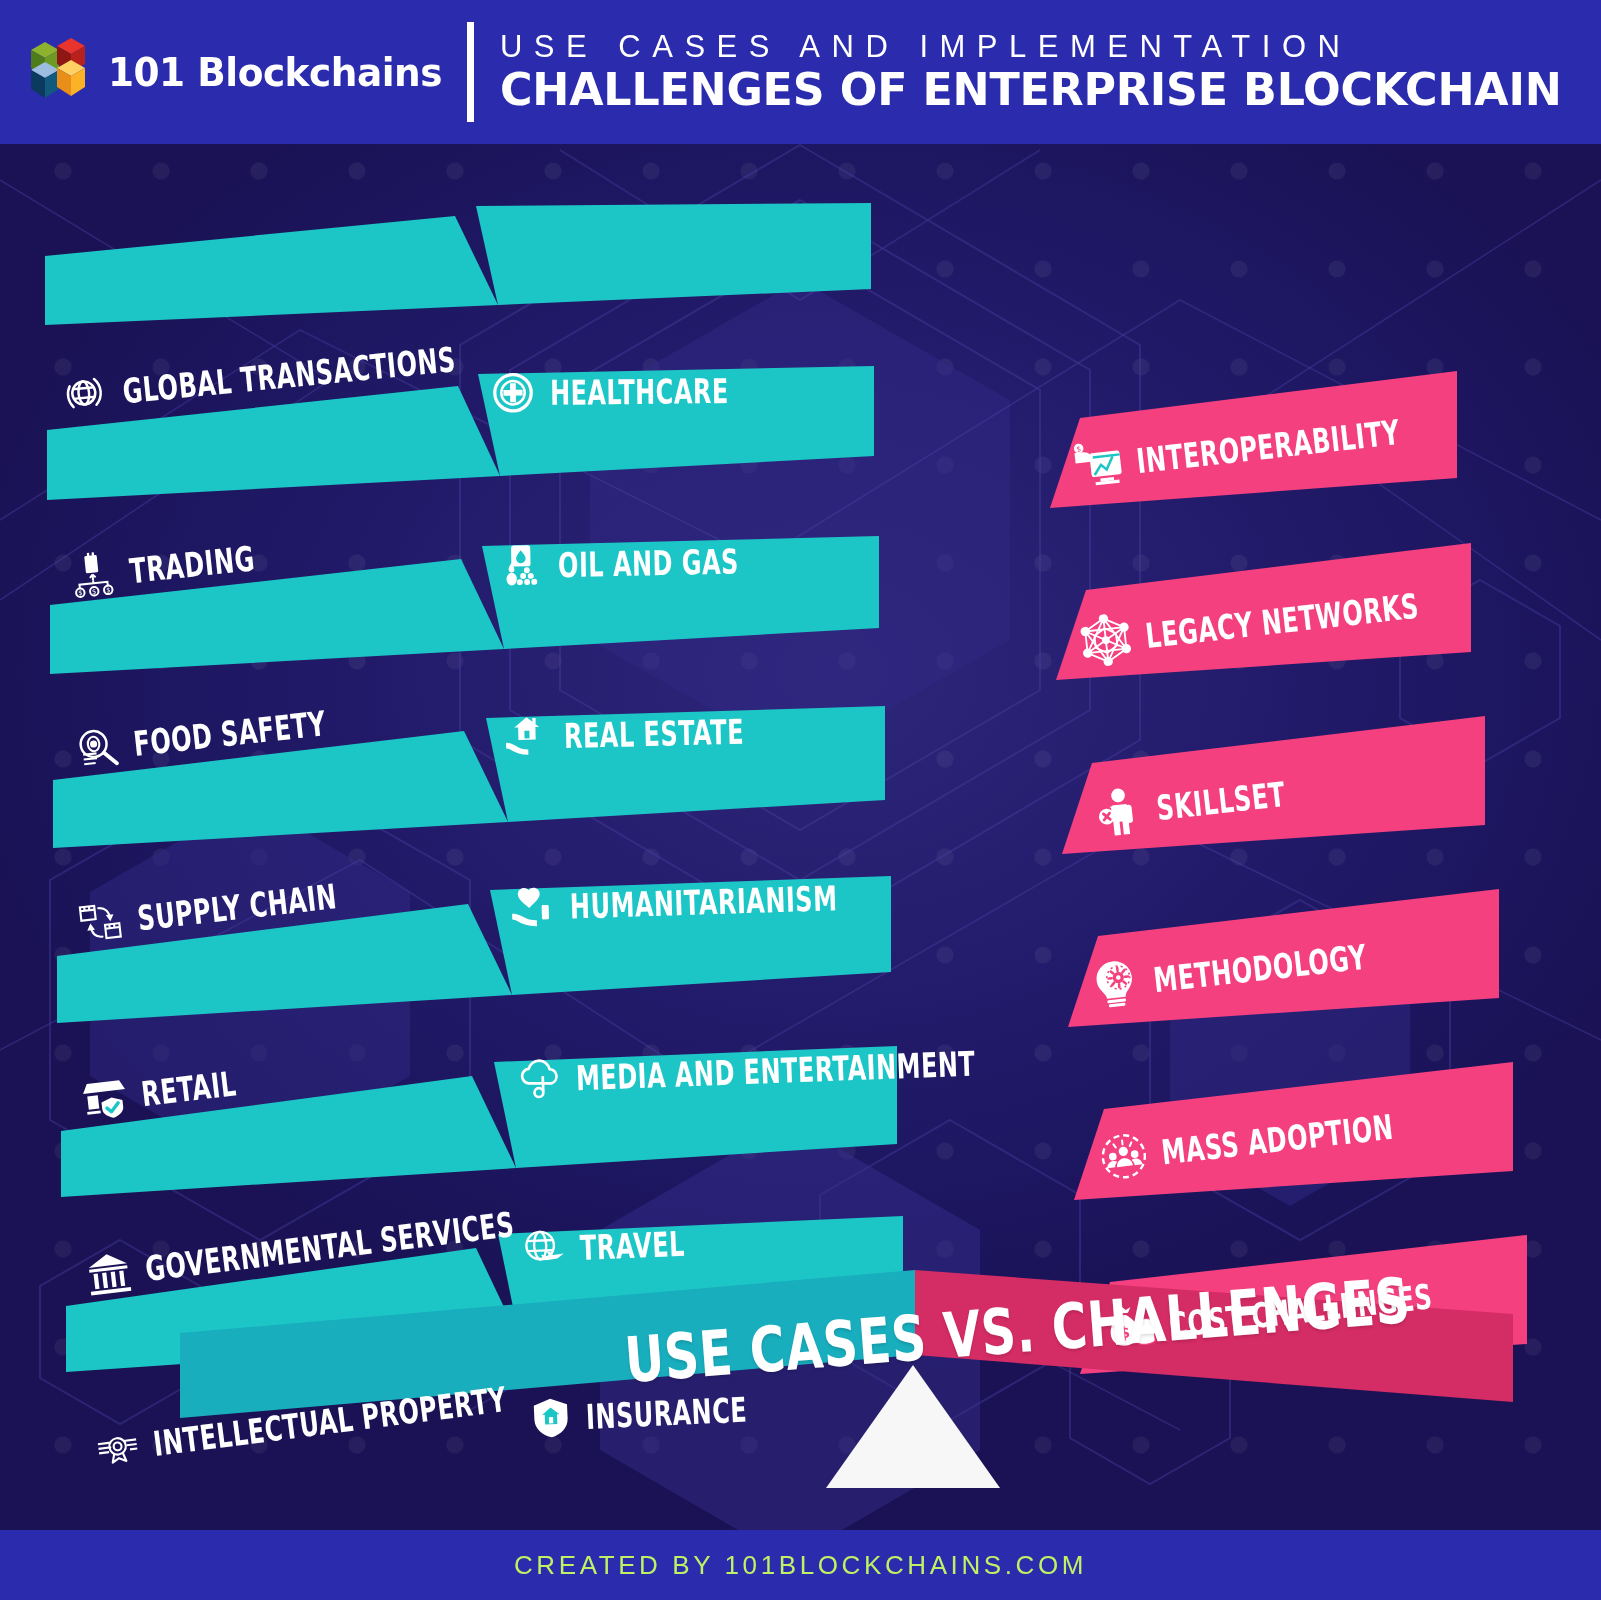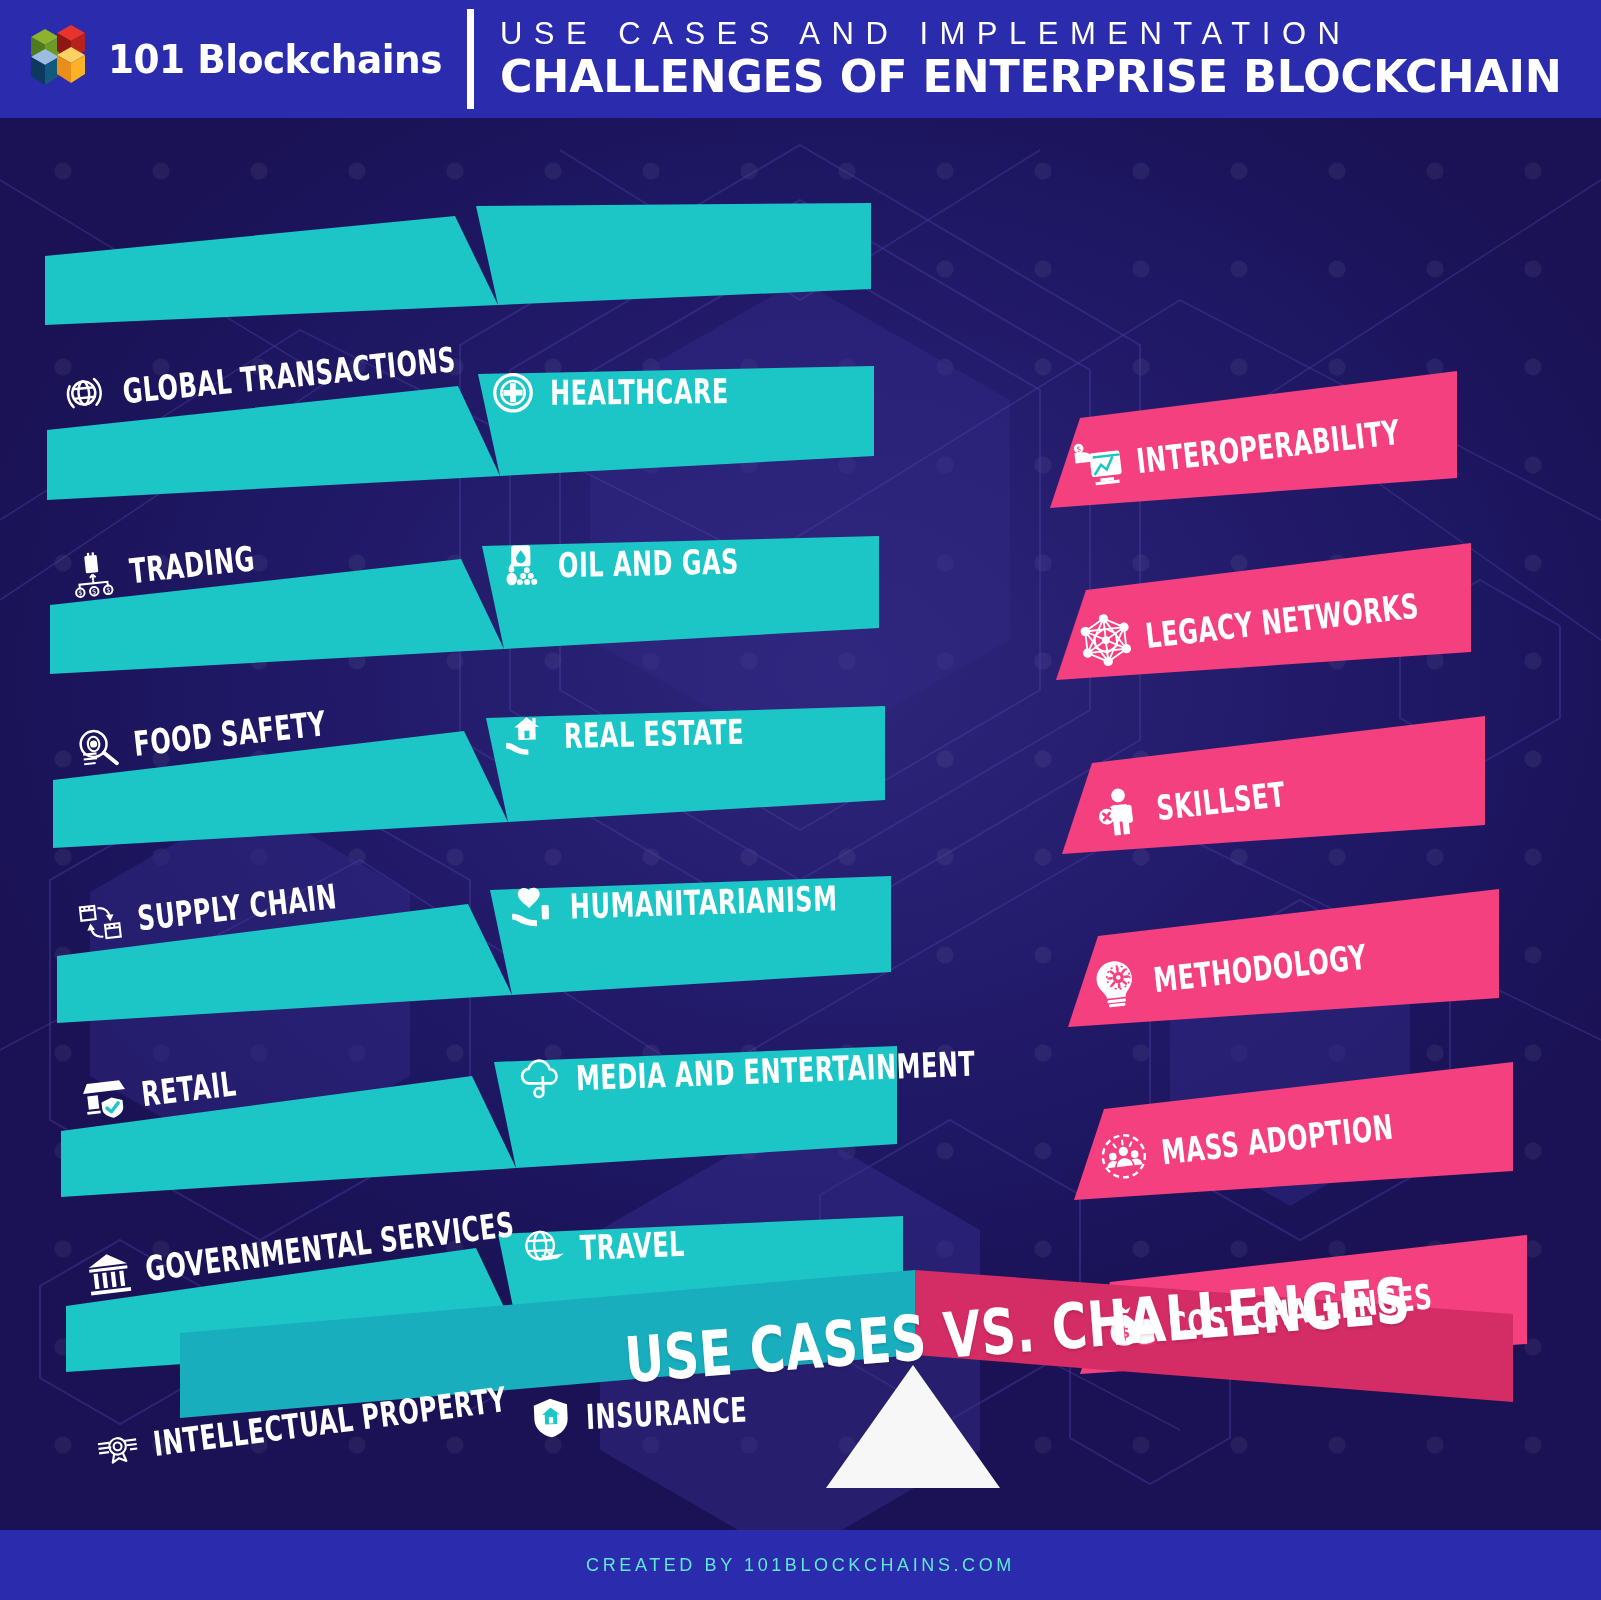--- a/index.html
+++ b/index.html
@@ -19,21 +19,21 @@
   #bgdots{
     position:absolute; inset:0;
     background-image:radial-gradient(circle, rgba(255,255,255,.055) 8px, transparent 9px);
     background-size:98px 98px;
     background-position:14px 24px;
   }
   #bghex{ position:absolute; inset:0; opacity:.95; }
 
   
   #header{
-    position:absolute; left:0; top:0; width:1601px; height:118px;
+    position:absolute; left:0; top:0; width:1601px; height:144px;
     background:#2b2bad;
     display:flex; align-items:center;
     z-index:6;
   }
   #logo-wrap{ display:flex; align-items:center; padding-left:26px; }
   #logo-mark{ width:66px; height:72px; flex:0 0 auto; }
   #logo-text{
     color:#fff; font-size:39px; font-weight:bold; letter-spacing:-.5px;
     margin-left:9px; white-space:nowrap;
     font-family:"DejaVu Sans", sans-serif;
@@ -55,21 +55,21 @@
     line-height:1.12; margin-top:1px;
   }
 
   
   #footer{
     position:absolute; left:0; bottom:0; width:1601px; height:70px;
     background:#2b2bad; display:flex; align-items:center; justify-content:center;
     z-index:6;
   }
   #footer-text{
-    color:#5eead4; font-size:18px; letter-spacing:3.6px; font-weight:300;
+    color:#bef264; font-size:26px; letter-spacing:3.6px; font-weight:300;
     font-family:"Liberation Sans", sans-serif;
   }
 
   
   .barlabel{
     position:absolute;
     display:flex; align-items:center; gap:14px;
     color:#fff; white-space:nowrap;
     z-index:4; pointer-events:none;
   }

